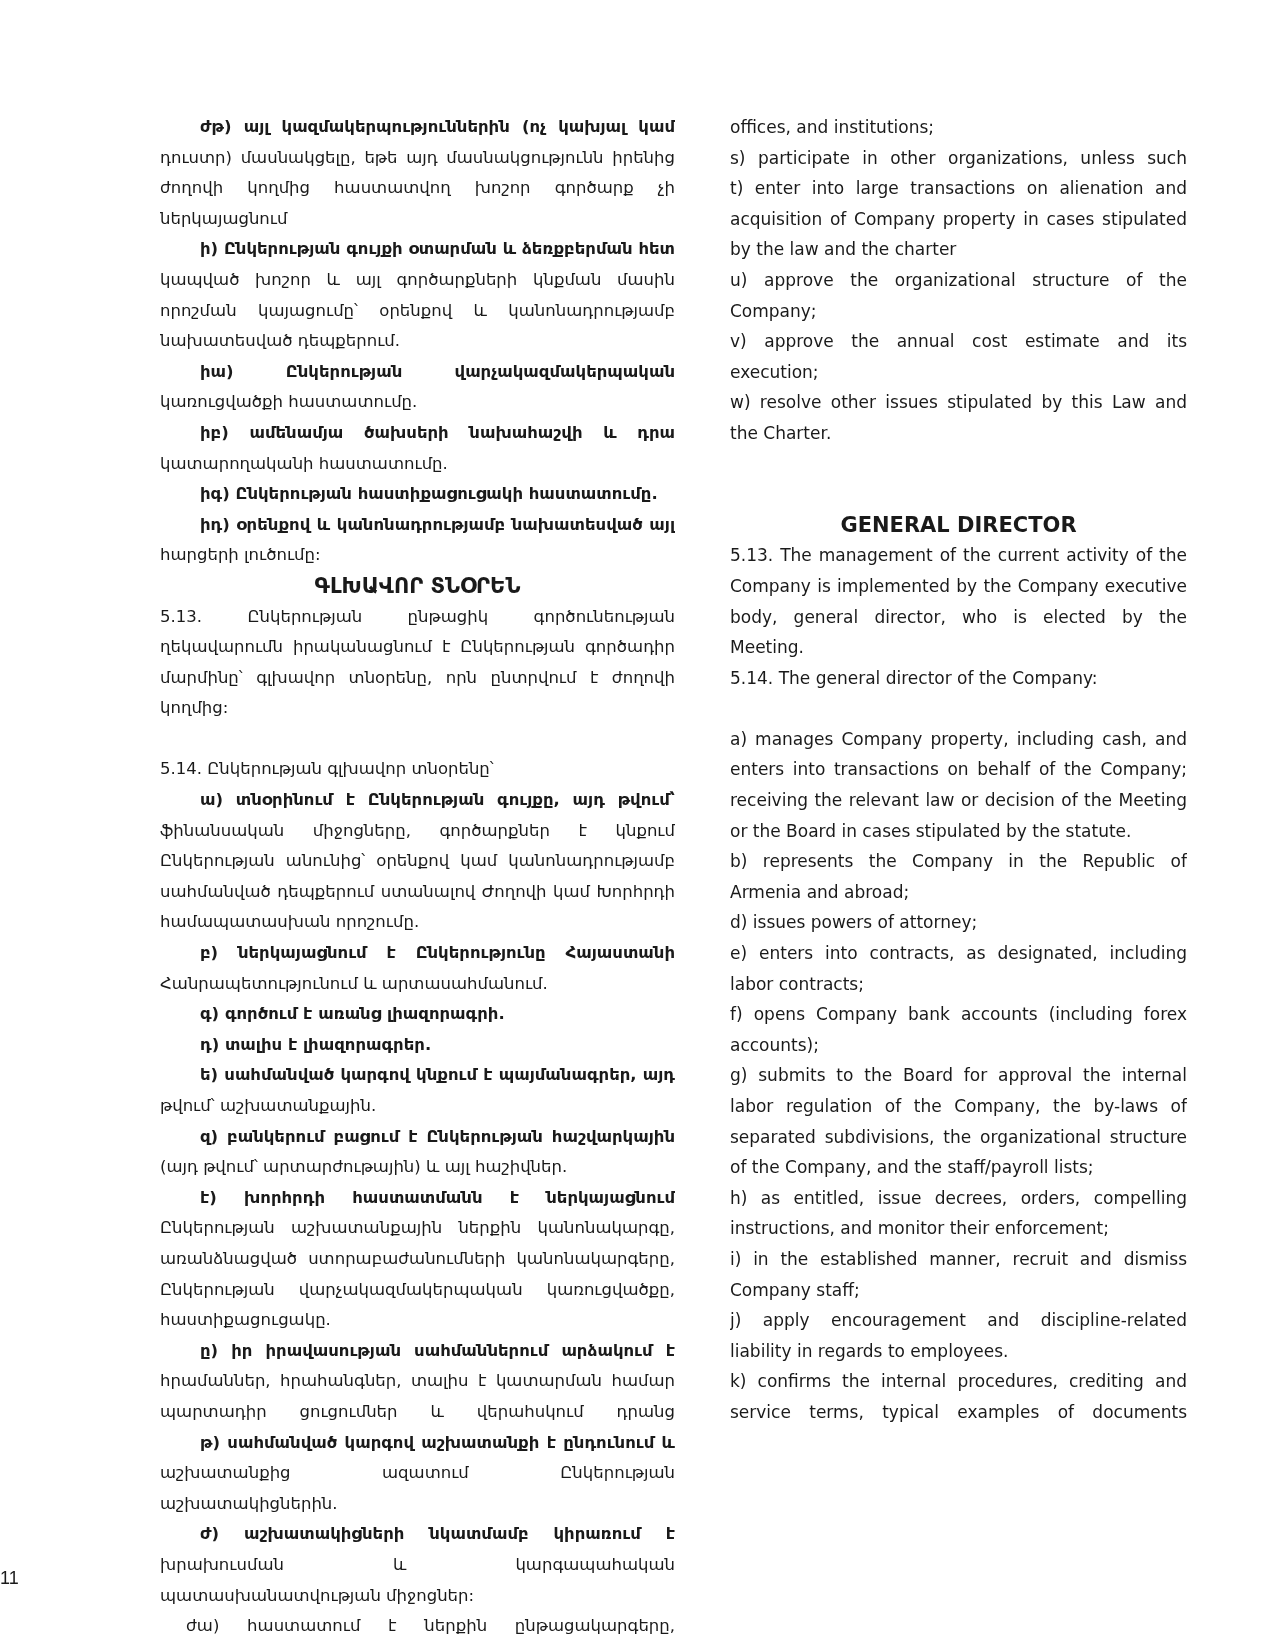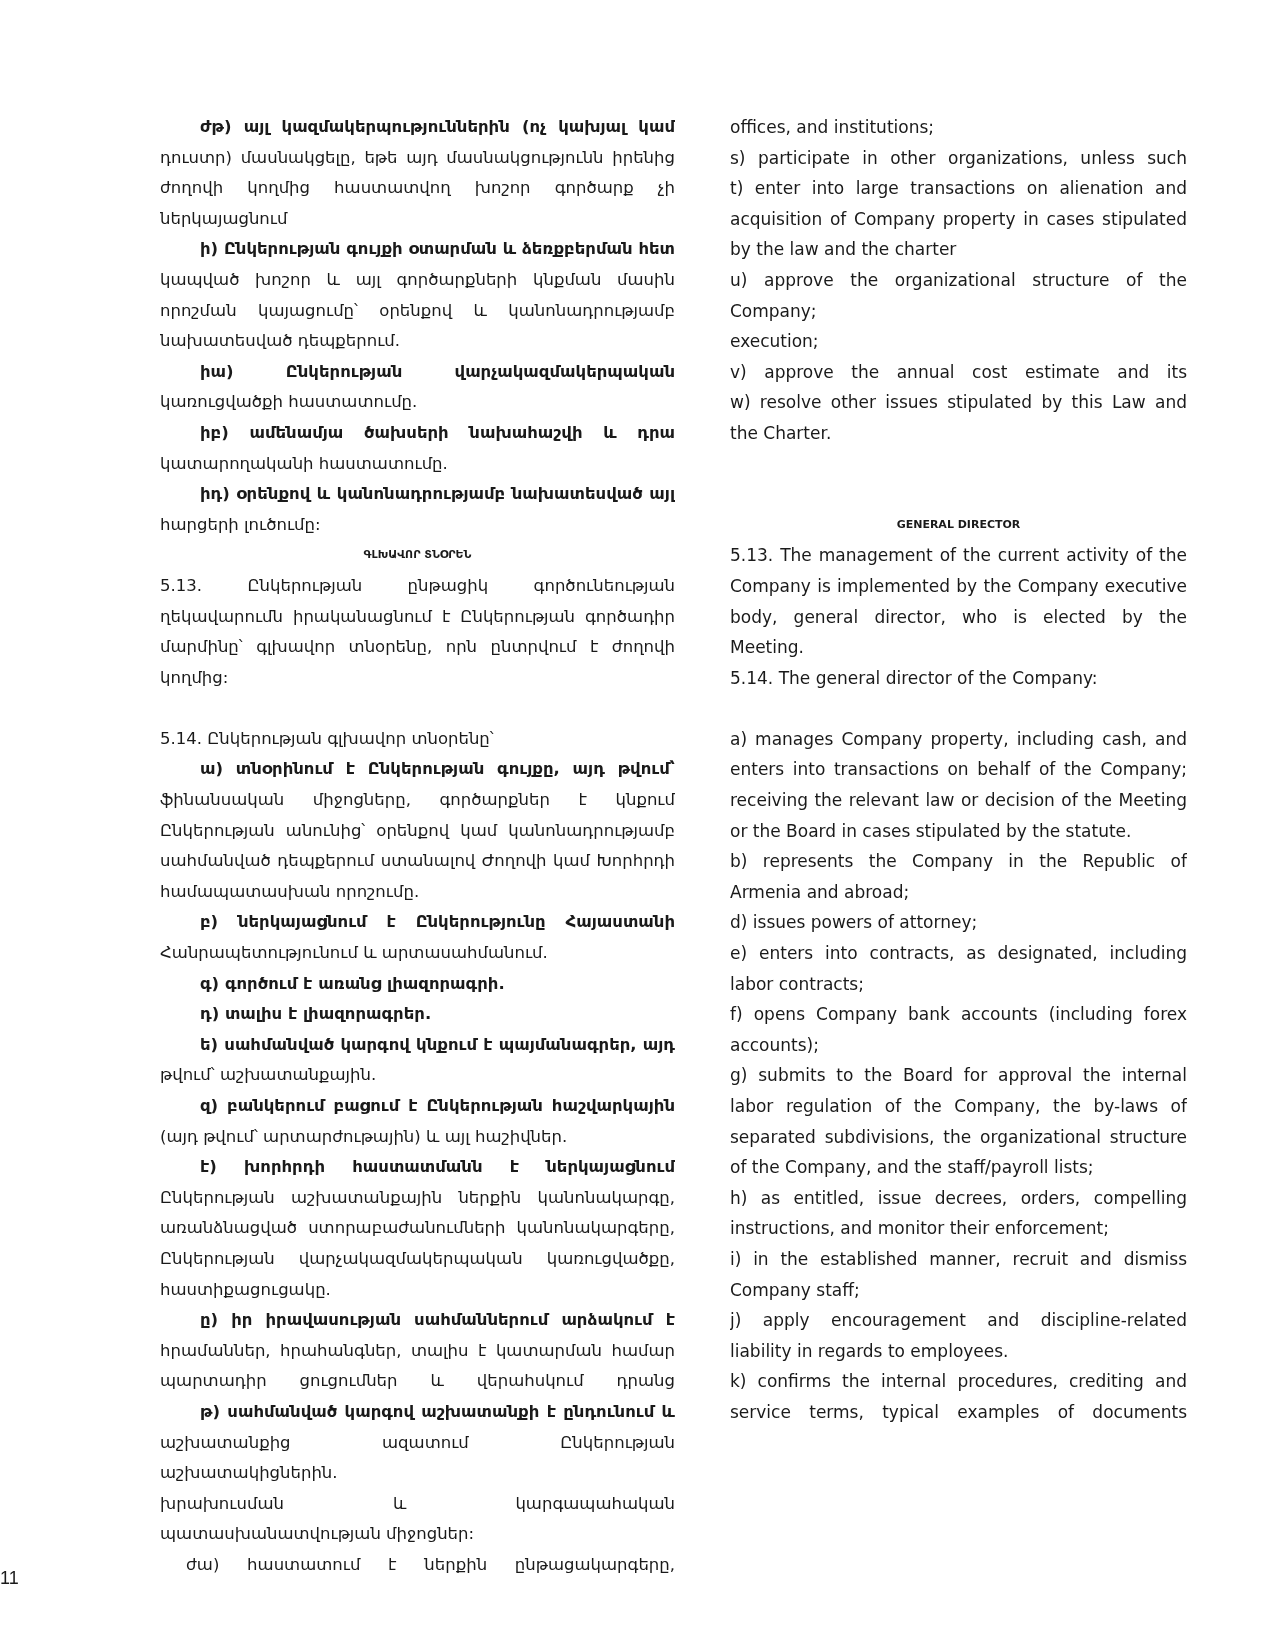--- a/index.html
+++ b/index.html
@@ -4,41 +4,42 @@
 <style>
   html, body { margin: 0; padding: 0; background: #ffffff; }
   body { width: 1275px; height: 1650px; position: relative; overflow: hidden; color: #1a1a1a; }
   .col { position: absolute; top: 112px; }
   .col-left { left: 160px; width: 515px; font-family: "DejaVu Sans", sans-serif; font-size: 16.5px; }
   .col-right { left: 706px; width: 457px; font-family: "DejaVu Sans", sans-serif; font-size: 17px; margin-left: 24px; }
   .line { height: 30.6px; line-height: 30.6px; white-space: nowrap; overflow: hidden; }
   .justify { text-align: justify; text-align-last: justify; white-space: normal; }
   .indent { padding-left: 40px; font-weight: bold; }
   .indent-sm { padding-left: 26px; }
-  .heading { text-align: center; font-weight: bold; font-family: "DejaVu Sans", sans-serif; font-size: 11px; }
+  .heading { text-align: center; font-weight: bold; font-family: "DejaVu Sans", sans-serif; font-size: 21px; }
   .gap { height: 30.6px; }
   .page-number { position: absolute; top: 1568px; left: 0; width: 1275px; font-family: "Liberation Sans", sans-serif; font-size: 18px; }
 </style>
 </head>
 <body>
 
 <div class="col col-left">
   <div id="arm-before">
       <div class="line justify indent">ժթ) այլ կազմակերպություններին (ոչ կախյալ կամ</div>
       <div class="line justify">դուստր) մասնակցելը, եթե այդ մասնակցությունն իրենից</div>
       <div class="line justify">ժողովի կողմից հաստատվող խոշոր գործարք չի</div>
       <div class="line">ներկայացնում</div>
       <div class="line justify indent">ի) Ընկերության գույքի օտարման և ձեռքբերման հետ</div>
       <div class="line justify">կապված խոշոր և այլ գործարքների կնքման մասին</div>
       <div class="line justify">որոշման կայացումը՝ օրենքով և կանոնադրությամբ</div>
       <div class="line">նախատեսված դեպքերում.</div>
       <div class="line justify indent">իա) Ընկերության վարչակազմակերպական</div>
       <div class="line">կառուցվածքի հաստատումը.</div>
       <div class="line justify indent">իբ) ամենամյա ծախսերի նախահաշվի և դրա</div>
       <div class="line">կատարողականի հաստատումը.</div>
+      <div class="line indent">իգ) Ընկերության հաստիքացուցակի հաստատումը.</div>
       <div class="line justify indent">իդ) օրենքով և կանոնադրությամբ նախատեսված այլ</div>
       <div class="line">հարցերի լուծումը:</div>
     </div>
   <div class="line heading">ԳԼԽԱՎՈՐ ՏՆՕՐԵՆ</div>
   <div id="arm-after">
       <div class="line justify">5.13. Ընկերության ընթացիկ գործունեության</div>
       <div class="line justify">ղեկավարումն իրականացնում է Ընկերության գործադիր</div>
       <div class="line justify">մարմինը՝ գլխավոր տնօրենը, որն ընտրվում է ժողովի</div>
       <div class="line">կողմից:</div>
       <div class="gap"></div>
@@ -60,37 +61,38 @@
       <div class="line justify">Ընկերության աշխատանքային ներքին կանոնակարգը,</div>
       <div class="line justify">առանձնացված ստորաբաժանումների կանոնակարգերը,</div>
       <div class="line justify">Ընկերության վարչակազմակերպական կառուցվածքը,</div>
       <div class="line">հաստիքացուցակը.</div>
       <div class="line justify indent">ը) իր իրավասության սահմաններում արձակում է</div>
       <div class="line justify">հրամաններ, հրահանգներ, տալիս է կատարման համար</div>
       <div class="line justify">պարտադիր ցուցումներ և վերահսկում դրանց կատարումը.</div>
       <div class="line justify indent">թ) սահմանված կարգով աշխատանքի է ընդունում և</div>
       <div class="line justify">աշխատանքից ազատում Ընկերության</div>
       <div class="line">աշխատակիցներին.</div>
+      <div class="line justify indent">ժ) աշխատակիցների նկատմամբ կիրառում է</div>
       <div class="line justify">խրախուսման և կարգապահական</div>
       <div class="line">պատասխանատվության միջոցներ:</div>
       <div class="line justify indent-sm">ժա) հաստատում է ներքին ընթացակարգերը,</div>
     </div>
 </div>
 
 <div class="col col-right">
   <div id="eng-before">
       <div class="line">offices, and institutions;</div>
       <div class="line justify">s) participate in other organizations, unless such</div>
       <div class="line justify">t) enter into large transactions on alienation and</div>
       <div class="line justify">acquisition of Company property in cases stipulated</div>
       <div class="line">by the law and the charter</div>
       <div class="line justify">u) approve the organizational structure of the</div>
       <div class="line">Company;</div>
+      <div class="line justify">v) approve the annual cost estimate and its</div>
       <div class="line">execution;</div>
-      <div class="line justify">v) approve the annual cost estimate and its</div>
       <div class="line justify">w) resolve other issues stipulated by this Law and</div>
       <div class="line">the Charter.</div>
       <div class="gap"></div>
       <div class="gap"></div>
     </div>
   <div class="line heading">GENERAL DIRECTOR</div>
   <div id="eng-after">
       <div class="line justify">5.13. The management of the current activity of the</div>
       <div class="line justify">Company is implemented by the Company executive</div>
       <div class="line justify">body, general director, who is elected by the</div>

